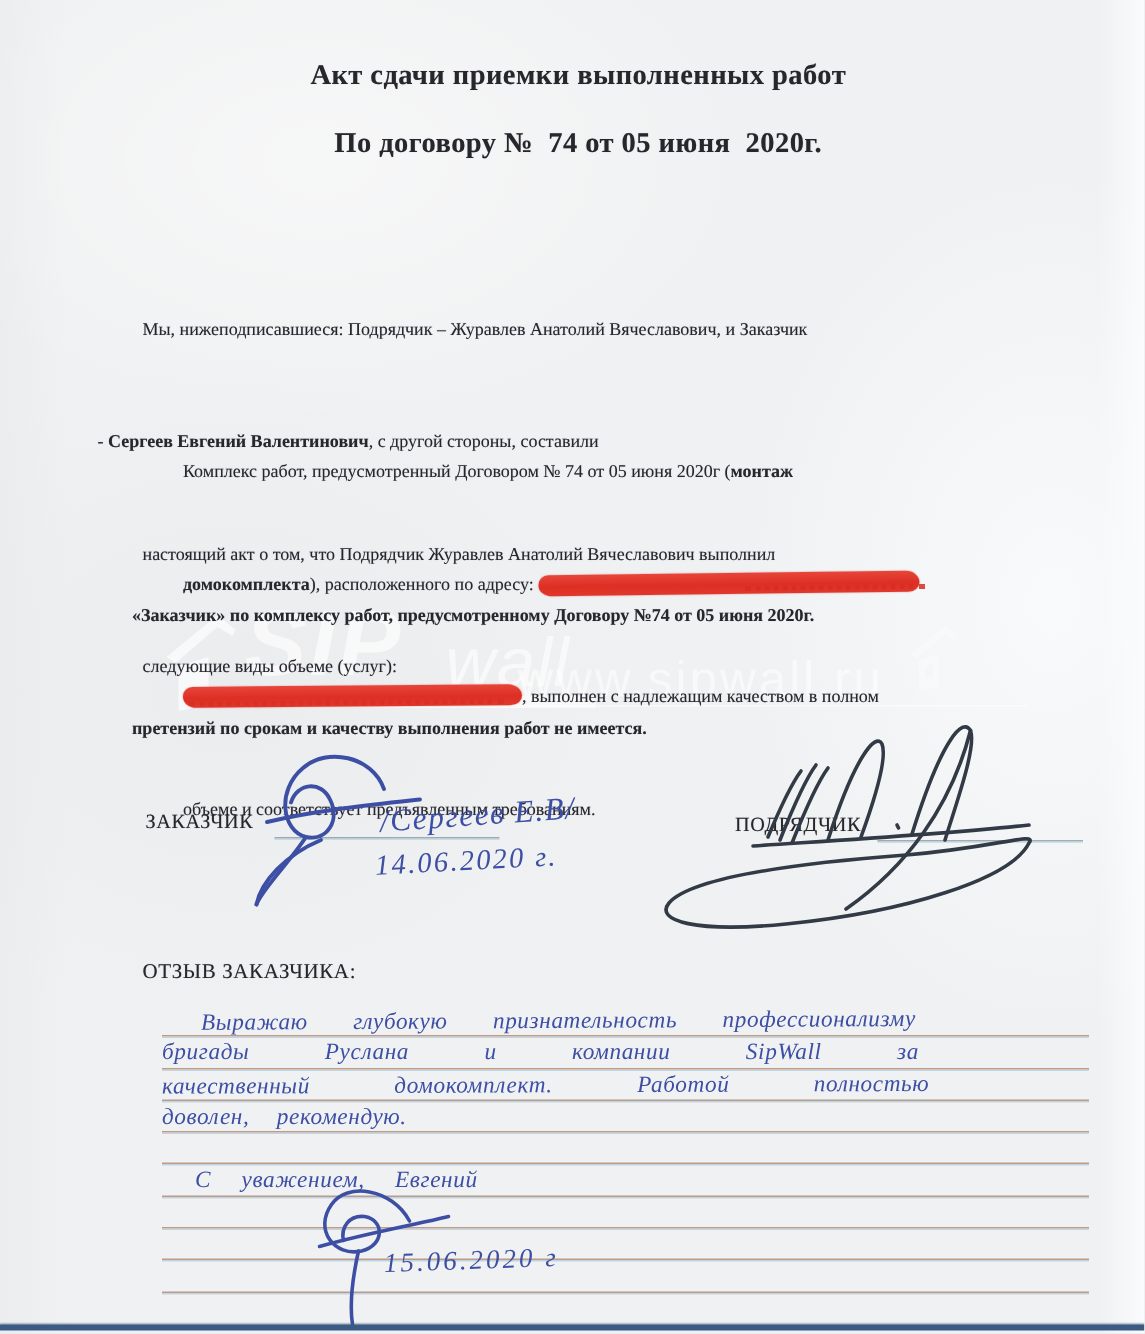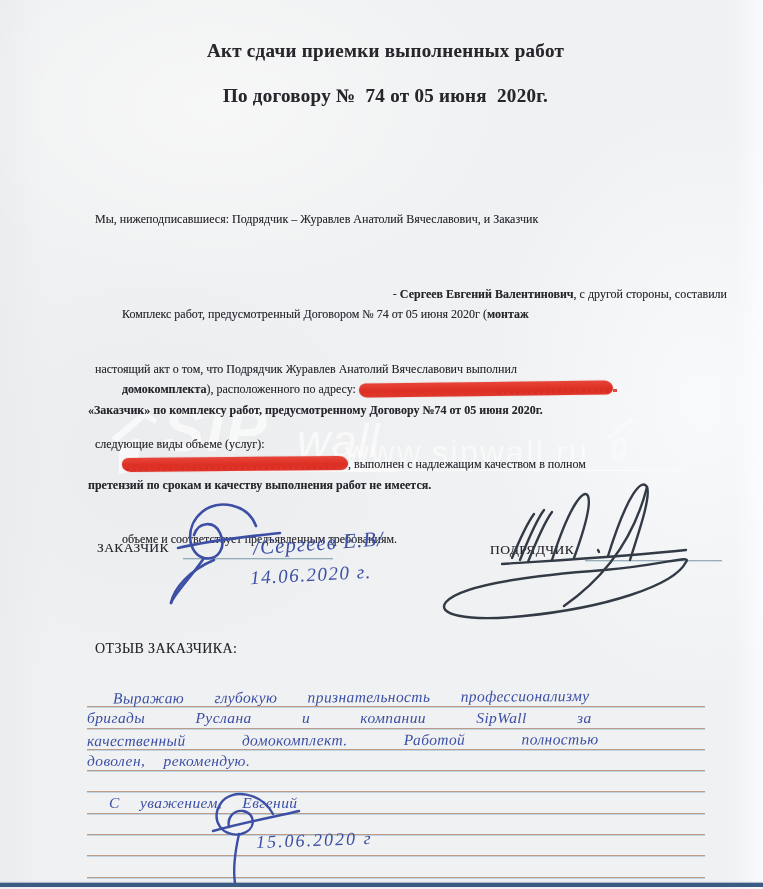--- a/index.html
+++ b/index.html
@@ -11,21 +11,21 @@
       radial-gradient(ellipse 380px 300px at 20% 52%, rgba(232,233,236,.6), rgba(232,233,236,0) 75%),
       radial-gradient(ellipse 300px 420px at 92% 45%, rgba(250,252,254,.8), rgba(250,252,254,0) 70%),
       linear-gradient(90deg, rgba(226,228,231,.35) 0%, rgba(240,241,242,0) 6%, rgba(240,241,242,0) 96%, rgba(250,252,255,.9) 100%);
     font-family:"Liberation Serif", serif;
     color:#26262b;
   }
   .abs{position:absolute;}
   .txt{color:#26262b;text-shadow:0 0 .6px rgba(40,40,70,.35);}
   .title{font-weight:bold;font-size:19px;letter-spacing:.3px;width:100%;text-align:center;white-space:pre-wrap;}
   .par{font-size:12px;line-height:25px;white-space:pre-wrap;}
-  .par .outdent{text-indent:-30px;text-align:right;}
+  .par .outdent{text-indent:-30px;}
   b{font-weight:bold;}
   .redact{
     display:inline-block;vertical-align:middle;height:14px;margin-top:-3px;
     background:linear-gradient(180deg,#e8453a 0%, #dd2f24 55%, #e0372c 100%);
     border-radius:8px 12px 9px 11px / 55% 70% 55% 65%;
     box-shadow:0 0 1px rgba(200,30,20,.6);
     position:relative;
   }
   .redact.r1{width:254px;transform:rotate(-.7deg) skewX(-2deg);}
   .redact.r1::after{
@@ -33,21 +33,21 @@
     border-bottom:3px dotted rgba(215,45,35,.85);
   }
   .redact.r2{width:226px;transform:rotate(-.5deg);}
   .redact.r2::after{
     content:"";position:absolute;left:4px;top:10px;width:210px;height:0;
     border-bottom:3px dotted rgba(215,45,35,.75);
   }
   .caps{font-size:13.5px;letter-spacing:.4px;}
   .ink{font-family:"Liberation Serif",serif;font-style:italic;color:#3c4fa5;}
   .sigline{height:0;border-bottom:1.2px solid rgba(90,110,130,.55);box-shadow:0 1px 0 rgba(120,190,200,.35);}
-  .ruled{left:87px;top:670px;width:618px;margin-top:16px;}
+  .ruled{left:108px;top:670px;width:618px;}
   .rrow{position:relative;height:20.3px;
     border-bottom:1.1px solid rgba(165,120,88,.7);
     box-shadow:0 1px 0 rgba(120,170,205,.4);
   }
   .rrow .hand{
     position:absolute;left:0;top:2px;width:100%;
     font-family:"Liberation Serif",serif;font-style:italic;
     font-size:15.5px;color:#3c4fa5;letter-spacing:.4px;white-space:nowrap;
   }
   .ws-a{word-spacing:26px;text-indent:26px;transform:rotate(-.3deg);}

